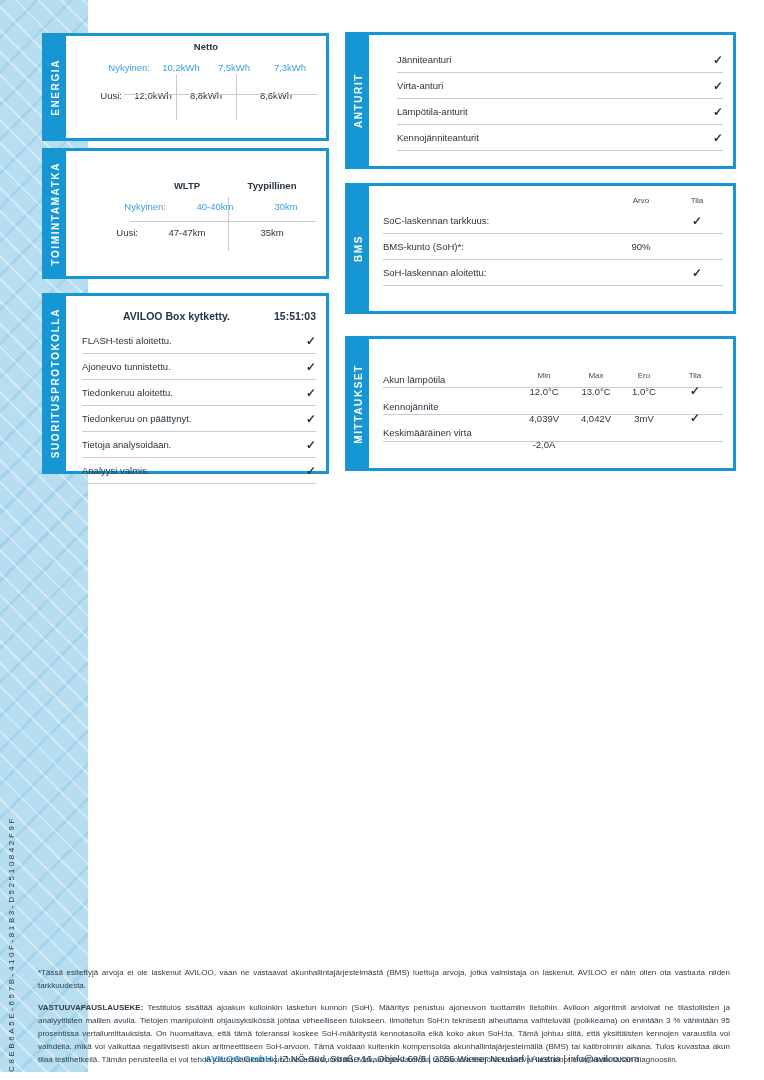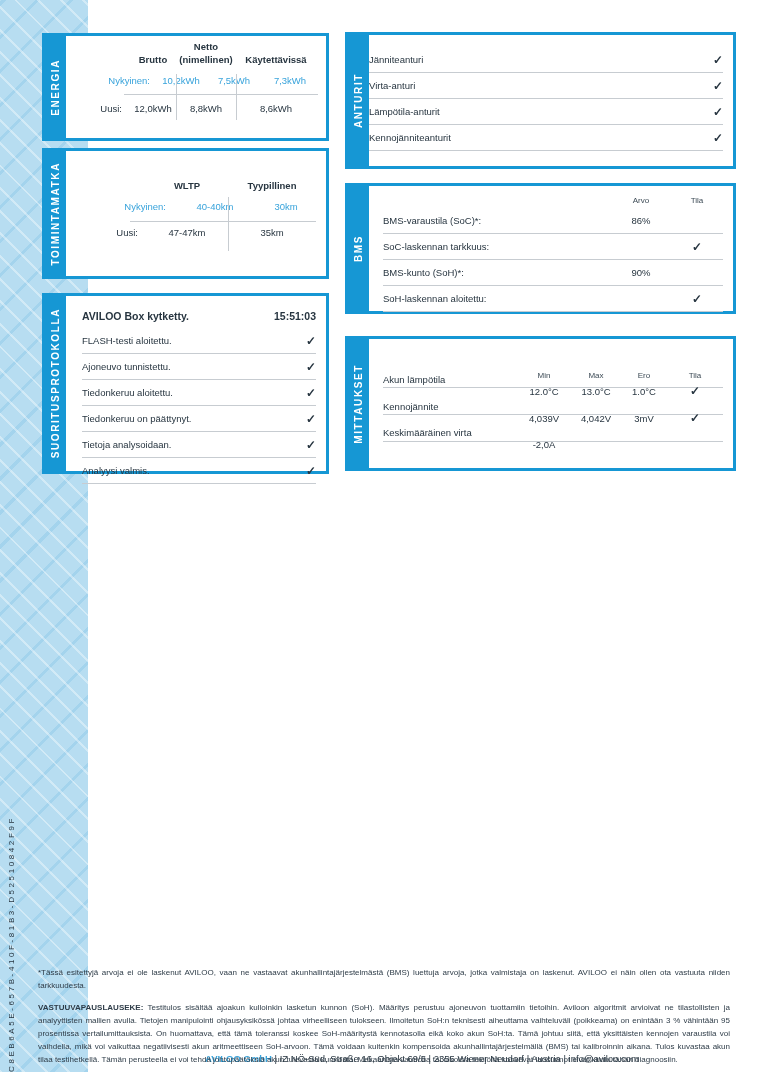--- a/index.html
+++ b/index.html
@@ -60,23 +60,23 @@
   .t-body{padding-top:28px;}
   .t-row{height:26px;font-size:9.5px;}
 
   
   .urow{
     display:flex;justify-content:space-between;align-items:center;
     border-bottom:1px solid var(--line);font-size:9.5px;
   }
   .s-body{padding:8px 10px 0 16px;}
   .s-title{display:flex;justify-content:space-between;align-items:center;height:24px;
-    font-weight:bold;font-size:10.5px;}
+    font-weight:bold;font-size:10.5px;margin-left:41px;}
   .s-row{height:25px;}
-  .a-body{padding:12px 10px 0 0;}
+  .a-body{padding:12px 10px 0 16px;margin-left:12px;}
   .a-row{height:25px;}
 
   
   .b-body{padding:6px 10px 0 14px;}
   .b-grid{display:grid;grid-template-columns:1fr 60px 52px;align-items:center;}
   .b-head{height:16px;font-size:8px;color:#3c4a55;}
   .b-row{height:25px;font-size:9.5px;border-bottom:1px solid var(--line);}
   .b-val{text-align:center;}
 
   
@@ -109,26 +109,20 @@
   <div class="tab">
       <span>ENERGIA</span>
     </div>
   <div class="pbody e-body">
     <div class="e-grid e-head e-l1">
       <span></span>
         <span></span>
       <span class="cell">Netto</span>
       <span></span>
     </div>
-    <div class="e-grid e-head e-l2">
-      <span></span>
-      <span class="cell">Brutto</span>
-      <span class="cell">(nimellinen)</span>
-      <span class="cell">Käytettävissä</span>
-    </div>
     <div class="e-grid e-row blue">
       <span class="lab">Nykyinen:</span>
       <span class="cell">10,2kWh</span>
       <span class="cell">7,5kWh</span>
       <span class="cell">7,3kWh</span>
     </div>
     <div class="e-grid e-row dark">
       <span class="lab">Uusi:</span>
       <span class="cell">12,0kWh</span>
       <span class="cell">8,8kWh</span>
@@ -227,25 +221,20 @@
 
 <div class="panel" style="left:345px;top:183px;width:391px;height:131px;">
   <div class="tab">
       <span>BMS</span>
     </div>
   <div class="pbody b-body">
     <div class="b-grid b-head">
       <span></span>
       <span class="b-val">Arvo</span>
       <span class="b-val">Tila</span>
-    </div>
-    <div class="b-grid b-row">
-      <span>BMS-varaustila (SoC)*:</span>
-      <span class="b-val">86%</span>
-      <span></span>
     </div>
     <div class="b-grid b-row">
       <span>SoC-laskennan tarkkuus:</span>
       <span></span>
       <span class="b-val chk">✓</span>
     </div>
     <div class="b-grid b-row">
       <span>BMS-kunto (SoH)*:</span>
       <span class="b-val">90%</span>
       <span></span>

